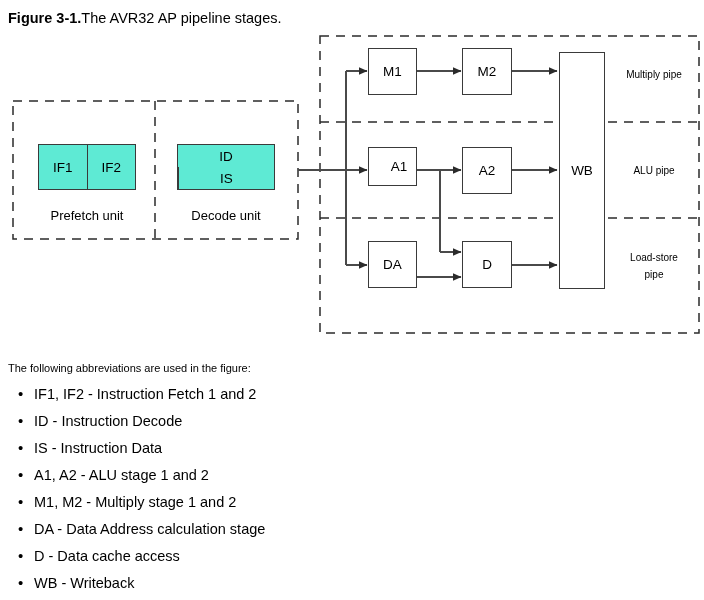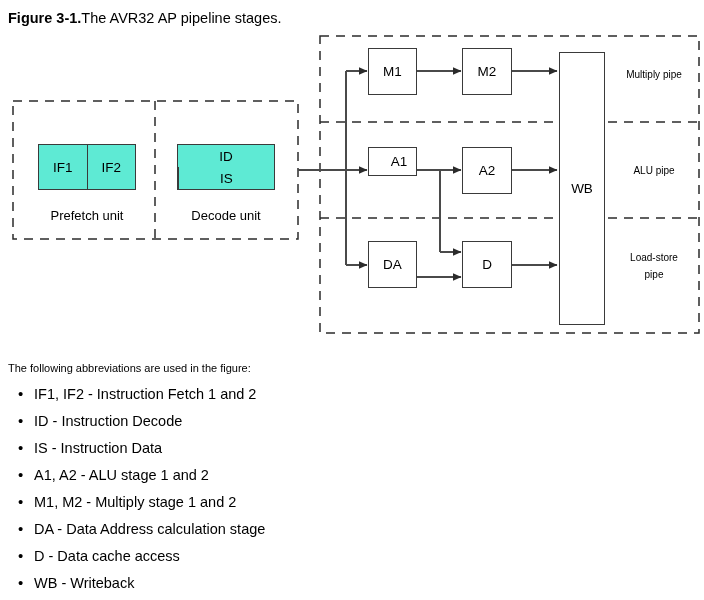--- a/index.html
+++ b/index.html
@@ -172,27 +172,27 @@
 
   <div class="split-box" style="left:177px; top:144px; width:98px; height:46px;flex-direction:column;">
     <div class="half">ID</div>
     <div class="half">IS</div>
   </div>
   <div class="unit-caption" style="left:177px; top:208px; width:98px;">Decode unit</div>
 
   <div class="stage-box" style="left:368px; top:48px; width:49px; height:47px;">M1</div>
   <div class="stage-box" style="left:462px; top:48px; width:50px; height:47px;">M2</div>
 
-  <div class="stage-box" style="left:368px; top:147px; width:49px; height:29px;padding-left:13px;">A1</div>
+  <div class="stage-box" style="left:368px; top:147px; width:49px; height:39px;padding-left:13px;">A1</div>
   <div class="stage-box" style="left:462px; top:147px; width:50px; height:47px;">A2</div>
 
   <div class="stage-box" style="left:368px; top:241px; width:49px; height:47px;">DA</div>
   <div class="stage-box" style="left:462px; top:241px; width:50px; height:47px;">D</div>
 
-  <div class="stage-box" style="left:559px; top:52px; width:46px; height:273px;">WB</div>
+  <div class="stage-box" style="left:559px; top:52px; width:46px; height:237px;">WB</div>
 
   <div class="pipe-label" style="left:610px; top:66px; width:88px;">Multiply pipe</div>
   <div class="pipe-label" style="left:610px; top:162px; width:88px;">ALU pipe</div>
   <div class="pipe-label" style="left:610px; top:249px; width:88px;">
     <div>Load-store</div>
     <div>pipe</div>
   </div>
 </div>
 
 <div id="abbrev-section">

